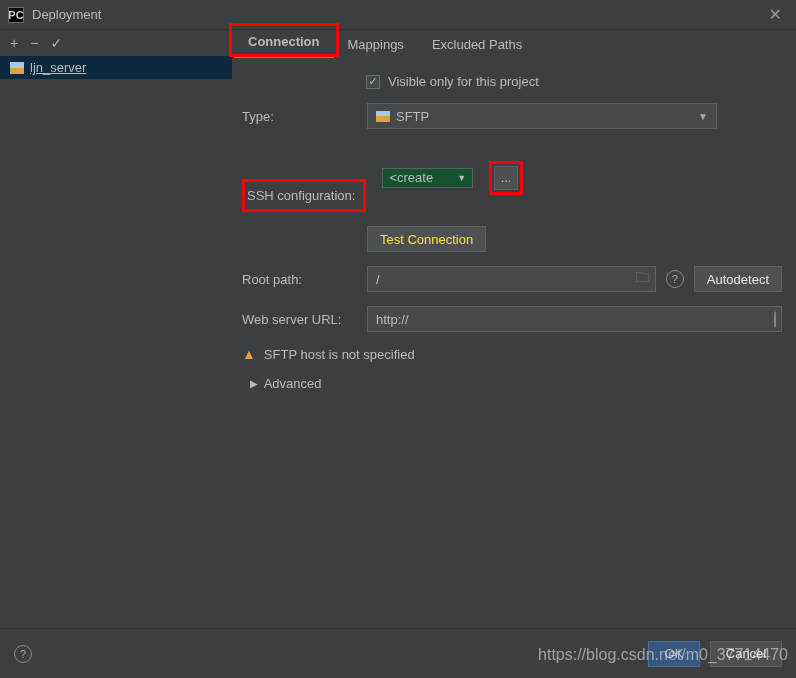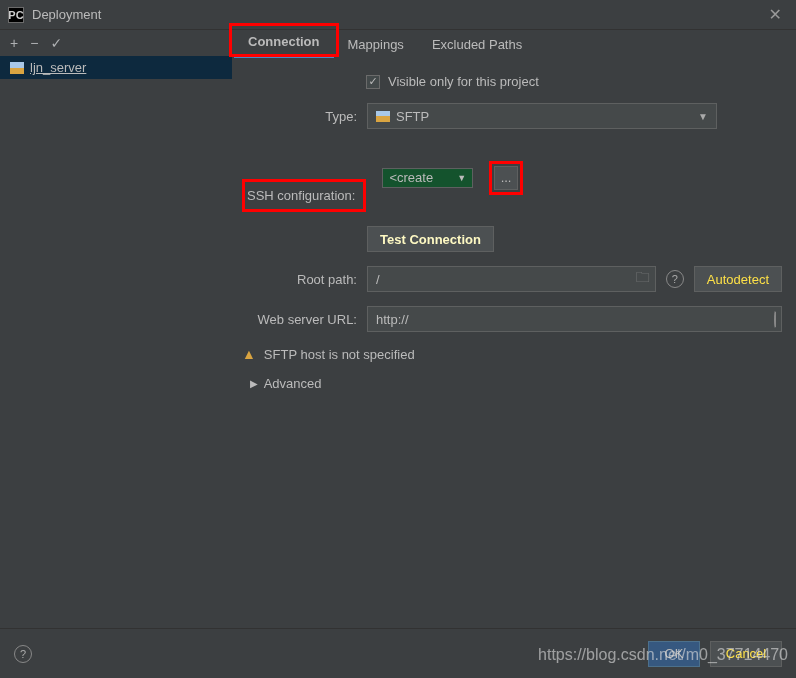--- a/index.html
+++ b/index.html
@@ -21,35 +21,35 @@
     .server-name { text-decoration: underline; }
     
     .right-panel { flex: 1; display: flex; flex-direction: column; padding: 0 14px 0 0; }
     .tabs { display: flex; gap: 0; padding-left: 2px; height: 28px; align-items: flex-end; }
     .tab { padding: 6px 14px; color: #bbbbbb; cursor: pointer; position: relative; }
     .tab.active { border-bottom: 3px solid #4a88c7; font-weight: bold; }
     .hl-conn { position: absolute; inset: -5px -5px -2px -5px; border: 3px solid #f00; pointer-events: none; }
     
     .form-area { padding: 16px 0 0 10px; display: flex; flex-direction: column; gap: 14px; }
     .row { display: flex; align-items: center; gap: 10px; }
-    .label { width: 115px; color: #bbbbbb; text-align: right; }
+    .label { width: 115px; color: #bbbbbb; }
     .checkbox-row { display: flex; align-items: center; gap: 8px; padding-left: 124px; }
     .checkbox { width: 14px; height: 14px; background: #43494a; border: 1px solid #6b6b6b; display: flex; align-items: center; justify-content: center; color: #bbb; font-size: 11px; }
     
     .dropdown { background: #45494a; border: 1px solid #5e6060; height: 26px; display: flex; align-items: center; padding: 0 8px; gap: 6px; color: #bbb; position: relative; }
     .dropdown.wide { width: 350px; }
     .dropdown .chev { margin-left: auto; font-size: 10px; color: #aaa; }
     .ssh-label-box { border: 3px solid #f00; padding: 6px 8px 6px 2px; margin-top: 36px; }
     .ssh-dropdown { background: #14532d; border: 1px solid #5e6060; height: 20px; display: flex; align-items: center; padding: 0 6px; gap: 20px; font-size: 12px; margin-left: 6px; }
     .ssh-dropdown .chev { font-size: 9px; margin-left: 4px; }
     .ssh-browse { border: 3px solid #f00; padding: 2px; margin-left: 6px; }
     .browse-btn { background: #4c5052; border: 1px solid #5e6060; width: 24px; height: 24px; display: flex; align-items: center; justify-content: center; color: #bbb; cursor: pointer; }
     
-    .btn { background: #4c5052; border: 1px solid #5e6060; padding: 4px 12px; color: #fde047; cursor: pointer; height: 26px; display: flex; align-items: center; }
-    .btn.disabled { color: #fef9c3; font-weight: bold; }
+    .btn { background: #4c5052; border: 1px solid #5e6060; padding: 4px 12px; color: #e5e5e5; cursor: pointer; height: 26px; display: flex; align-items: center; }
+    .btn.disabled { color: #fde047; }
     .btn.primary { background: #365880; border: 1px solid #4c708c; color: #bbb; }
     
     .text-input { background: #45494a; border: 1px solid #5e6060; height: 26px; padding: 0 8px; color: #bbb; flex: 1; display: flex; align-items: center; }
     .input-with-icon { position: relative; display: flex; align-items: center; flex: 1; }
     .input-with-icon .trailing { position: absolute; right: 6px; color: #888; font-size: 14px; }
     
     .help-circle { width: 18px; height: 18px; border: 1px solid #888; border-radius: 50%; display: flex; align-items: center; justify-content: center; font-size: 11px; color: #aaa; cursor: pointer; }
     
     .warning-row { display: flex; align-items: center; gap: 8px; color: #bbb; padding-left: 0; }
     .warn-icon { color: #d9a441; font-size: 14px; }

